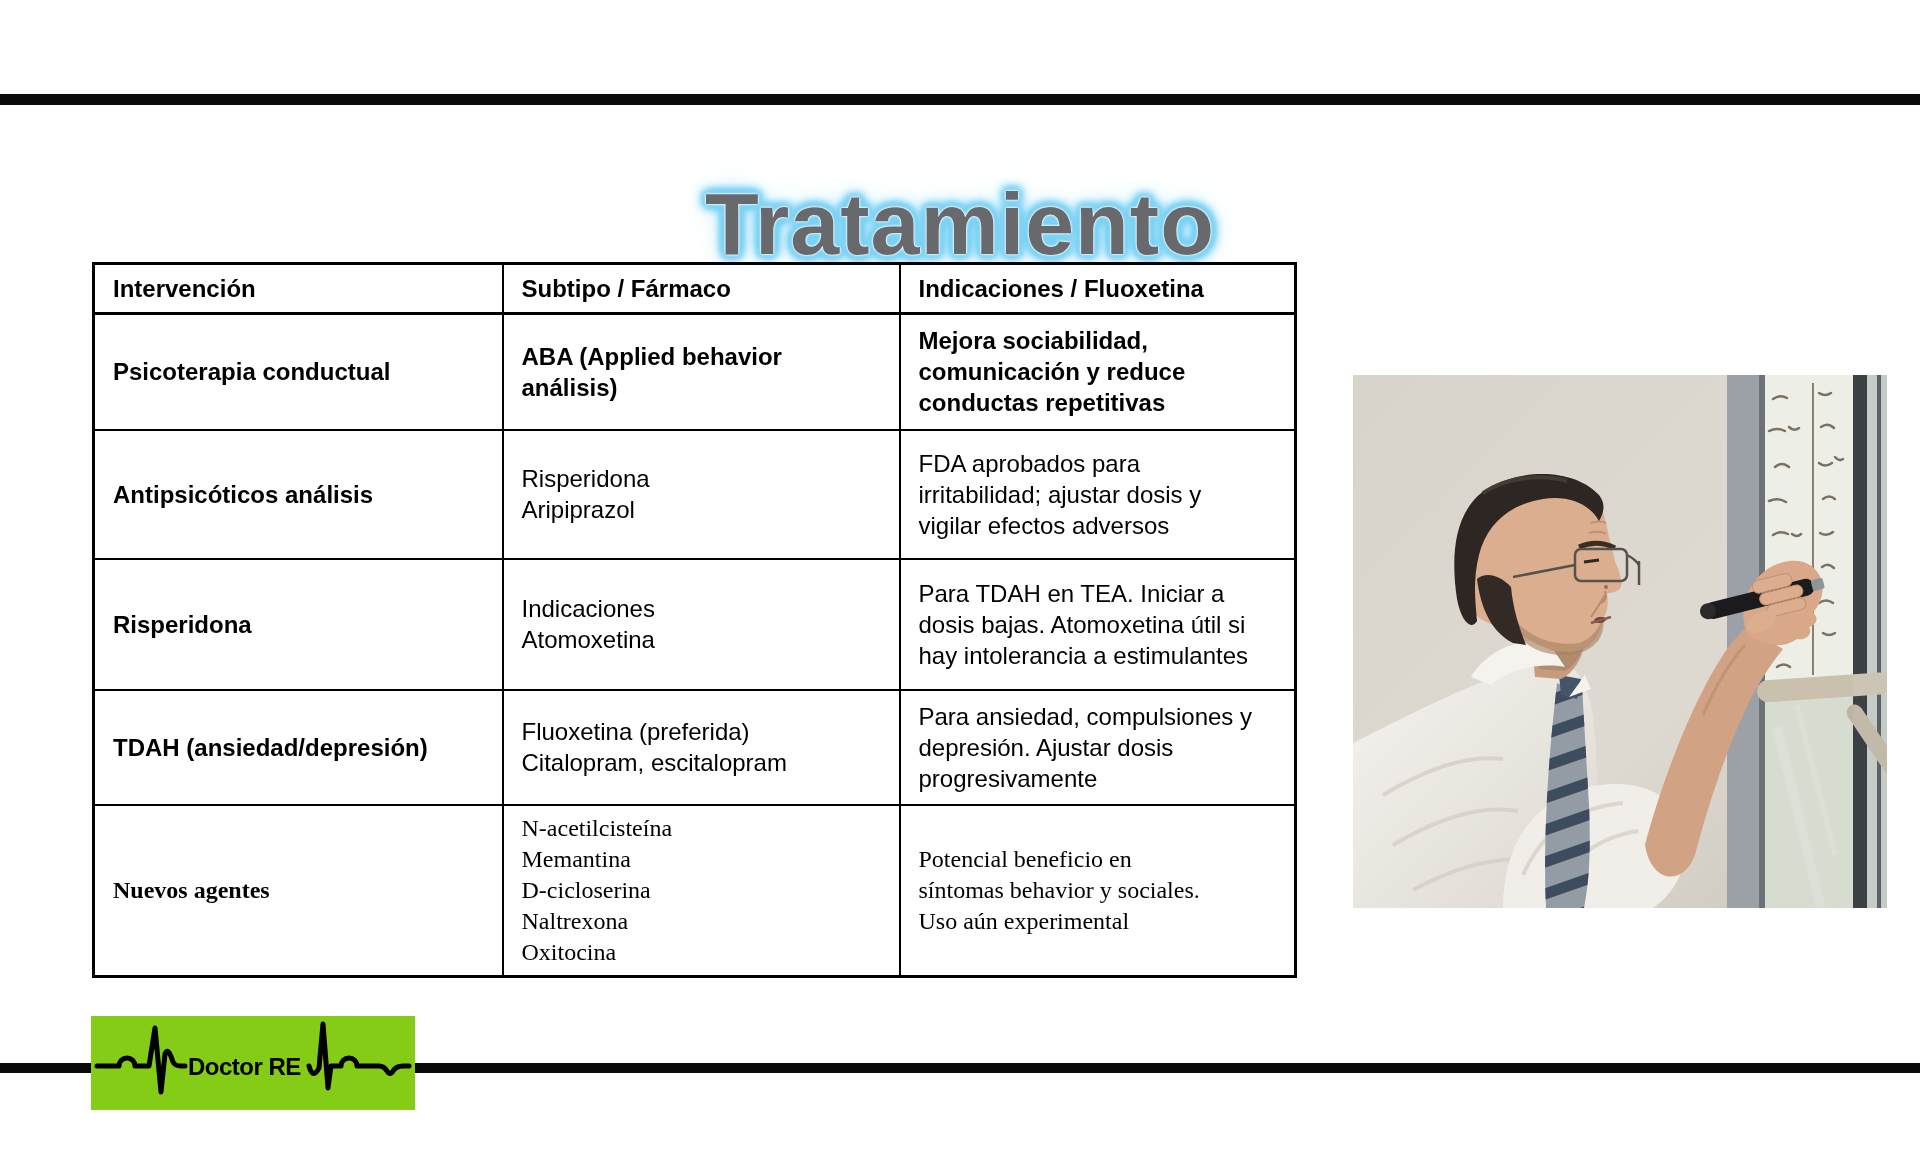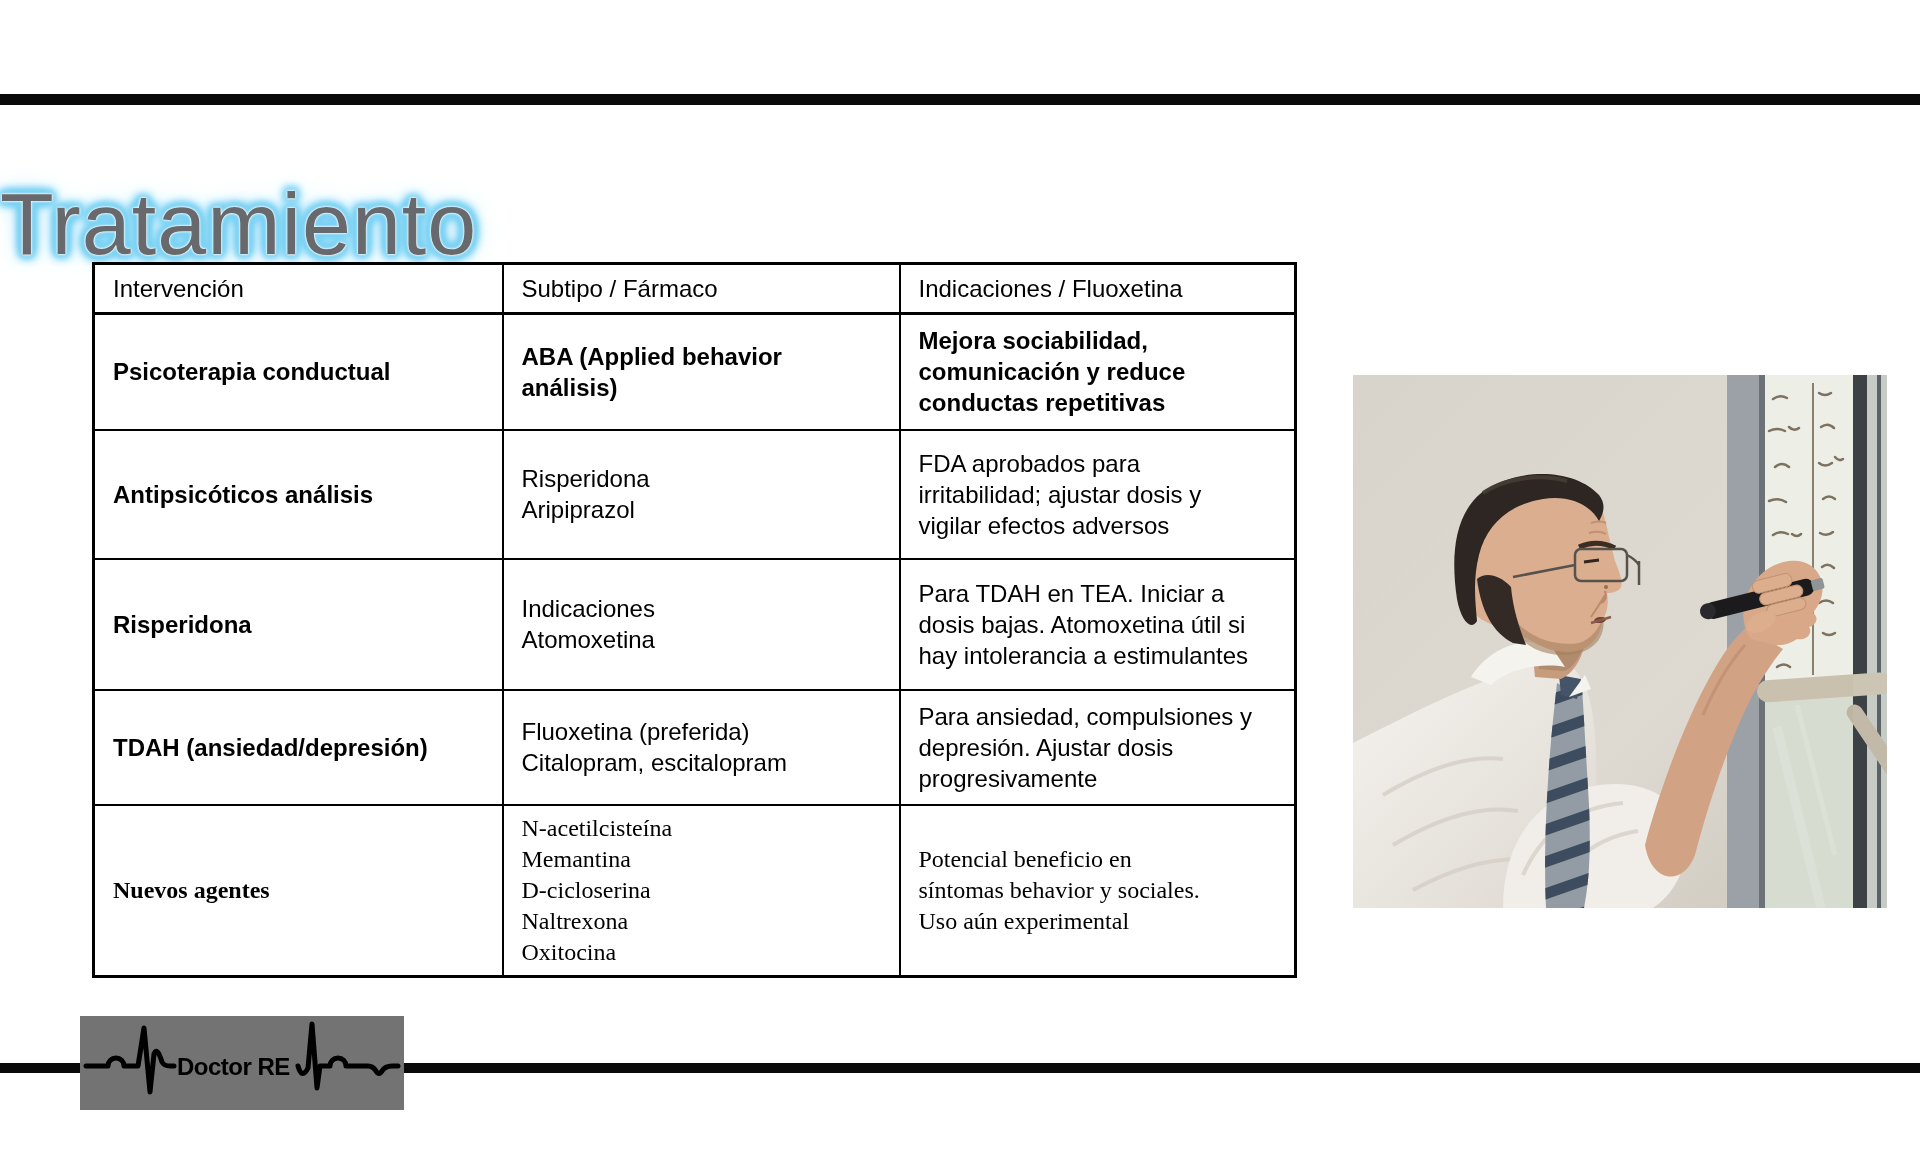--- a/index.html
+++ b/index.html
@@ -7,53 +7,53 @@
     position:relative;width:1920px;height:1166px;background:#ffffff;overflow:hidden;
     font-family:"Liberation Sans",sans-serif;color:#000;
   }
   
   .bar{position:absolute;left:0;width:1920px;background:#0a0a0a;}
   .bar.top{top:94px;height:11px;}
   .bar.bottom{top:1063px;height:10px;}
 
   
   .title{
-    position:absolute;top:121px;left:0;width:100%;
-    font-size:88px;line-height:1;font-weight:400;letter-spacing:1px;color:#67696c;
+    position:absolute;top:121px;left:0;width:100%;text-align:center;
+    font-size:88px;line-height:1;font-weight:700;letter-spacing:1px;color:#67696c;
     text-shadow:
       0 0 1px #ffffff,0 0 2px #ffffff,0 0 3px #ffffff,
       -3px 0 6px #7dd3f4,3px 0 6px #7dd3f4,0 -3px 6px #7dd3f4,0 3px 6px #7dd3f4,
       -4px -4px 8px #74cff3,4px -4px 8px #74cff3,-4px 4px 8px #74cff3,4px 4px 8px #74cff3,
       0 0 18px #9bdcf7,0 0 30px #bde8fa;
   }
 
   
   table.tx{
     position:absolute;left:92px;top:262px;width:1202px;
     border-collapse:collapse;table-layout:fixed;background:#fff;
     border:3px solid #000;
   }
   table.tx th,table.tx td{
     border:2px solid #000;
     padding:6px 12px 6px 18px;
     font-size:24px;line-height:31px;
     vertical-align:middle;text-align:left;
     white-space:pre-line;overflow:hidden;
   }
-  table.tx th{font-weight:400;border-bottom-width:3px;}
+  table.tx th{font-weight:700;border-bottom-width:3px;}
   table.tx td.c1{font-weight:700;}
   table.tx tr.bold-row td{font-weight:700;}
   table.tx tr:last-child td{border-bottom-width:3px;font-family:Liberation Serif, serif;}
 
   
   .photo{position:absolute;left:1353px;top:375px;width:534px;height:533px;}
   .photo svg{display:block;width:100%;height:100%;}
 
   
-  .logo{position:absolute;left:80px;top:1016px;width:324px;height:94px;background:#737373;}
+  .logo{position:absolute;left:91px;top:1016px;width:324px;height:94px;background:#84cc16;}
   .logo svg{display:block;width:100%;height:100%;}
   .logo text{font-family:"Liberation Sans",sans-serif;font-weight:700;font-size:24px;letter-spacing:-0.5px;fill:#000;}
 </style>
 </head>
 <body>
 
 <div class="slide">
 
   <div class="bar top"></div>
 

